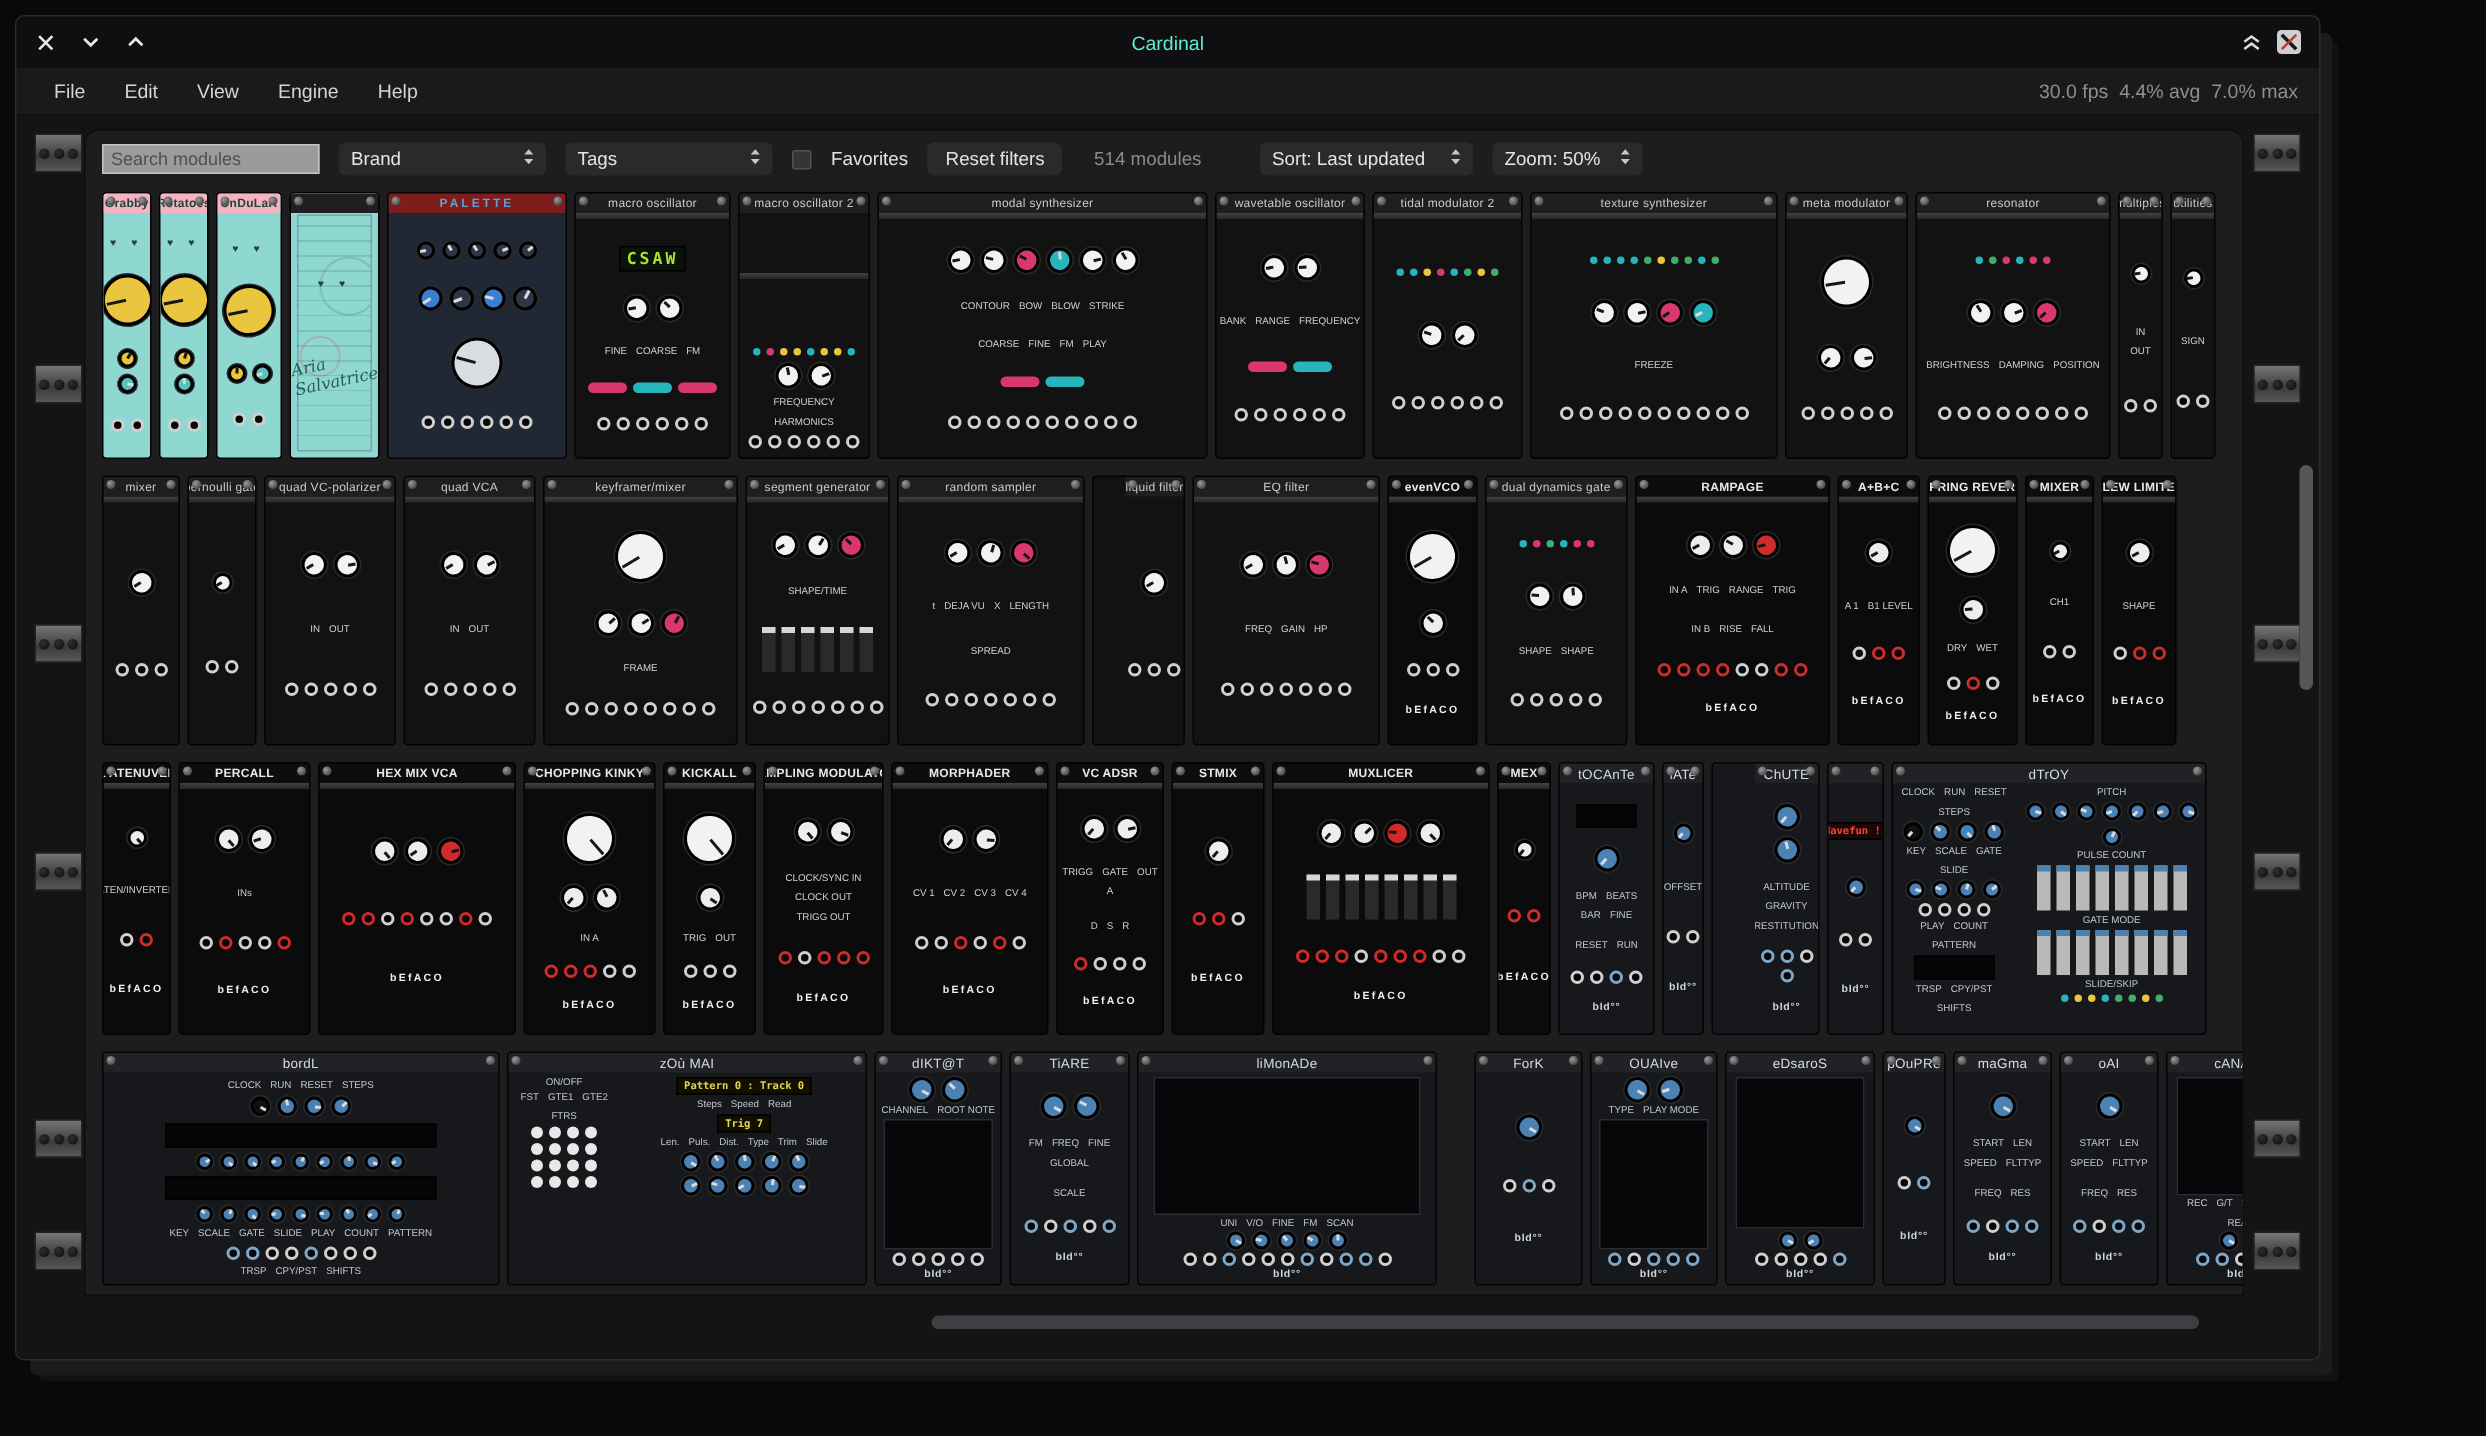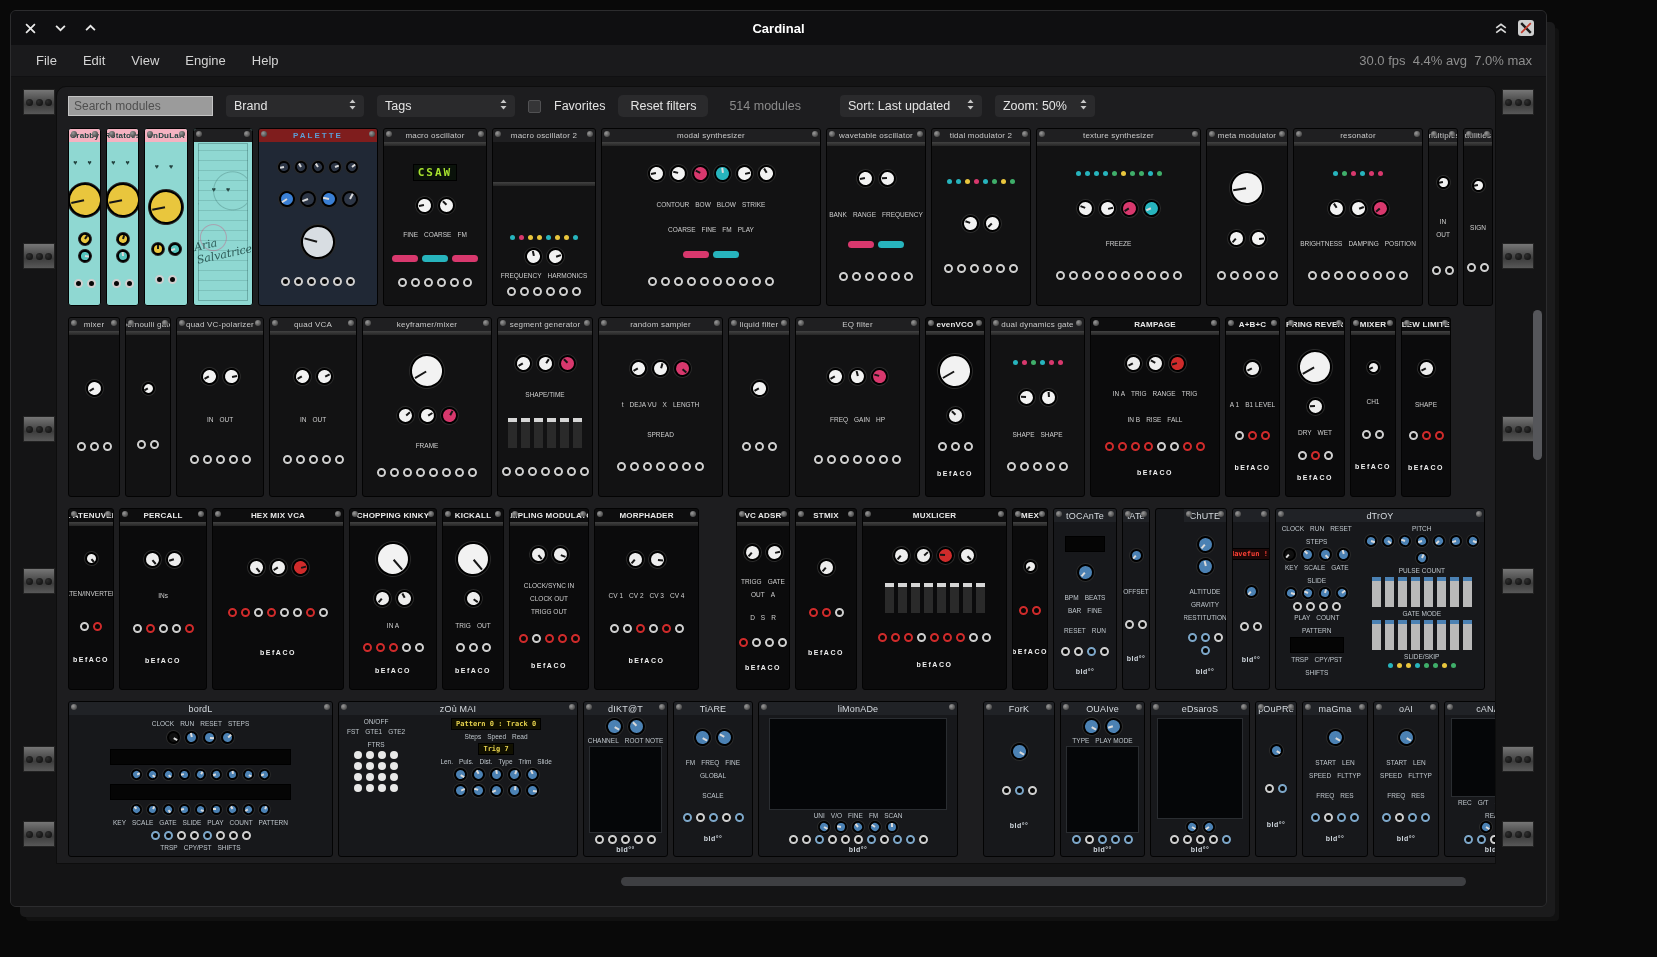--- a/index.html
+++ b/index.html
@@ -4,21 +4,21 @@
 <style>
   html,body{margin:0;padding:0;background:#090909;width:1657px;height:957px;overflow:hidden;
     font-family:"Liberation Sans","DejaVu Sans",sans-serif;-webkit-font-smoothing:antialiased;}
   *{box-sizing:border-box}
   .window{position:absolute;left:10px;top:10px;width:1537px;height:897px;background:#17181a;
     border:1px solid #2c2c2e;border-radius:6px;box-shadow:9px 11px 0 -1px #1b1b1c,14px 16px 0 -2px #111;overflow:hidden}
   .titlebar{height:34px;background:#0f0f11;display:flex;align-items:center;padding:0 12px;position:relative}
   .winbtns{display:flex;gap:16px;align-items:center}
   .wbtn{width:14px;height:14px;display:flex;align-items:center;justify-content:center;cursor:default}
   .wbtn svg{display:block}
-  .title{position:absolute;left:0;right:0;text-align:center;color:#ffffff;font-size:13px;font-weight:bold;pointer-events:none}
+  .title{position:absolute;left:0;right:0;text-align:center;color:#5eead4;font-size:13px;font-weight:normal;pointer-events:none}
   .tr-icons{margin-left:auto;display:flex;gap:10px;align-items:center;z-index:2}
   .appicon{width:16px;height:16px;background:#cfcfcf;border-radius:3px;display:flex;align-items:center;justify-content:center}
   .menubar{height:32px;background:#1a1a1c;display:flex;align-items:center;padding:0 14px;gap:4px;border-bottom:1px solid #101012}
   .menuitem{color:#d4d4d4;font-size:13px;padding:4px 11px;border-radius:4px}
   .stats{margin-left:auto;color:#8f8f8f;font-size:13px;white-space:pre}
   .rackarea{position:absolute;left:0;top:66px;right:0;bottom:0;background:#141415}
   .rail{position:absolute;width:32px;height:26px;background:linear-gradient(#767676,#3c3c3c 60%,#585858);
     border:1px solid #222;display:flex;align-items:center;justify-content:space-evenly}
   .rail i{width:7px;height:7px;border-radius:50%;background:radial-gradient(circle at 35% 35%,#2e2e2e,#0c0c0c);display:block}
   .browser{position:absolute;left:45px;top:9px;width:1440px;height:778px;background:#1d1d1f;
@@ -345,21 +345,21 @@
                 <div class="jrow">
                   <div class="jack"></div>
                   <div class="jack"></div>
                   <div class="jack"></div>
                   <div class="jack"></div>
                   <div class="jack"></div>
                   <div class="jack"></div>
                 </div>
               </div>
             </div>
-            <div class="mod mtbl" style="width: 104px; gap: 40px;">
+            <div class="mod mtbl" style="width: 88px; gap: 40px;">
               <div class="mhead">macro oscillator 2<div class="screw" style="left: 2px;"></div><div class="screw" style="right: 2px;"></div></div>
               <div class="mrail"></div>
               <div class="mbody">
                 <div class="jrow">
                   <div class="dot" style="background: rgb(39, 180, 189);"></div>
                   <div class="dot" style="background: rgb(216, 56, 109);"></div>
                   <div class="dot" style="background: rgb(233, 198, 61);"></div>
                   <div class="dot" style="background: rgb(233, 198, 61);"></div>
                   <div class="dot" style="background: rgb(39, 180, 189);"></div>
                   <div class="dot" style="background: rgb(233, 198, 61);"></div>
@@ -758,21 +758,21 @@
                   <div class="jack"></div>
                   <div class="jack"></div>
                   <div class="jack"></div>
                   <div class="jack"></div>
                   <div class="jack"></div>
                   <div class="jack"></div>
                   <div class="jack"></div>
                 </div>
               </div>
             </div>
-            <div class="mod mtbl" style="width: 62px;">
+            <div class="mod mtbl" style="width: 62px; align-items: flex-end;">
               <div class="mhead">liquid filter<div class="screw" style="left: 2px;"></div><div class="screw" style="right: 2px;"></div></div>
               <div class="mrail"></div>
               <div class="mbody">
                 <div class="krow">
                   <div class="knob" style="height: 17px; width: 17px; background: rgb(242, 242, 242); transform: rotate(-120deg);"></div>
                 </div>
                 <div class="jrow">
                   <div class="jack"></div>
                   <div class="jack"></div>
                   <div class="jack"></div>
@@ -1109,21 +1109,21 @@
                   <div class="jack"></div>
                   <div class="jack"></div>
                   <div class="jack jr"></div>
                   <div class="jack"></div>
                   <div class="jack jr"></div>
                   <div class="jack"></div>
                 </div>
                 <div class="brandlogo">bEfACO</div>
               </div>
             </div>
-            <div class="mod befaco" style="width: 54px; margin-left: 32px;">
+            <div class="mod befaco" style="width: 72px;">
               <div class="mhead">VC ADSR<div class="screw" style="left: 2px;"></div><div class="screw" style="right: 2px;"></div></div>
               <div class="mrail"></div>
               <div class="mbody">
                 <div class="krow">
                   <div class="knob" style="height: 17px; width: 17px; background: rgb(237, 237, 237); transform: rotate(-140deg);"></div>
                   <div class="knob" style="height: 17px; width: 17px; background: rgb(237, 237, 237); transform: rotate(78deg);"></div>
                 </div>
                 <div class="lrow">
                   <span>TRIGG</span>
                   <span>GATE</span>

